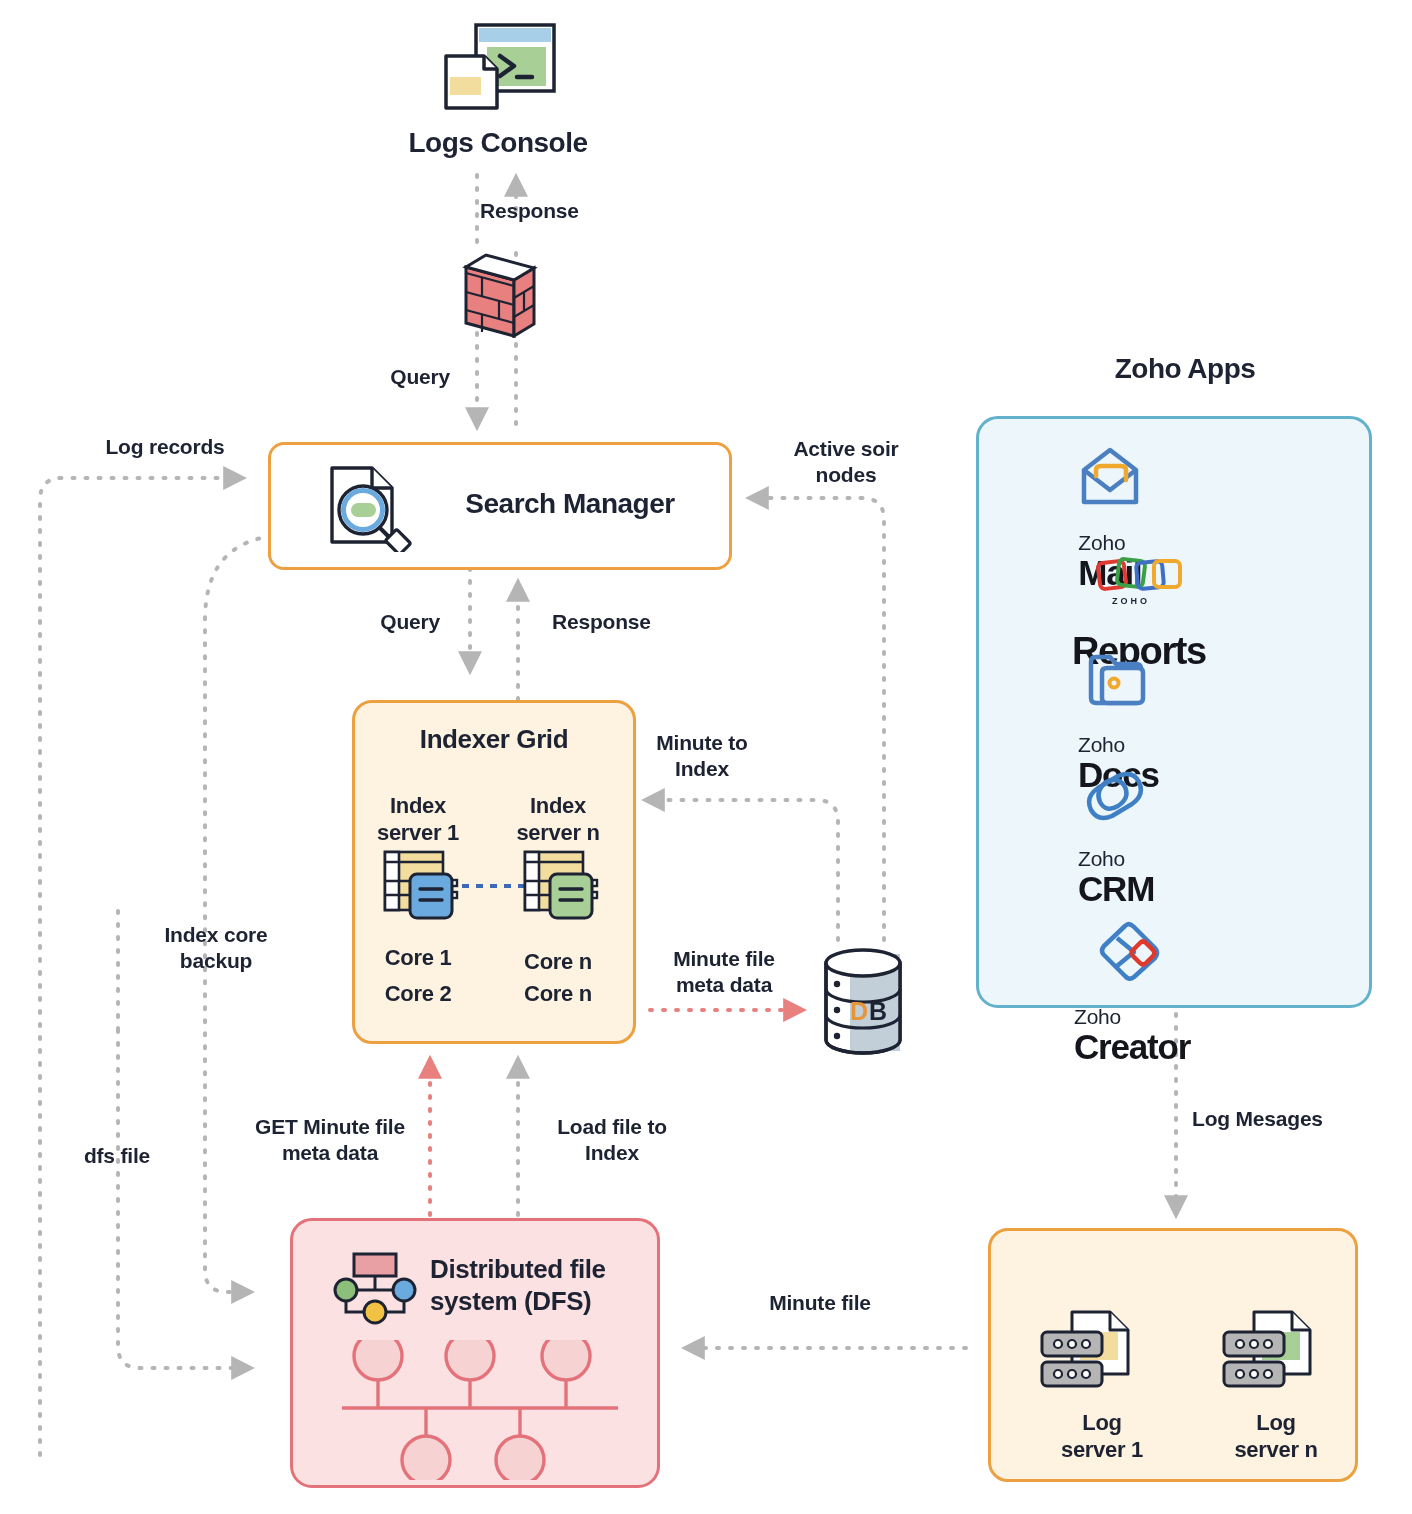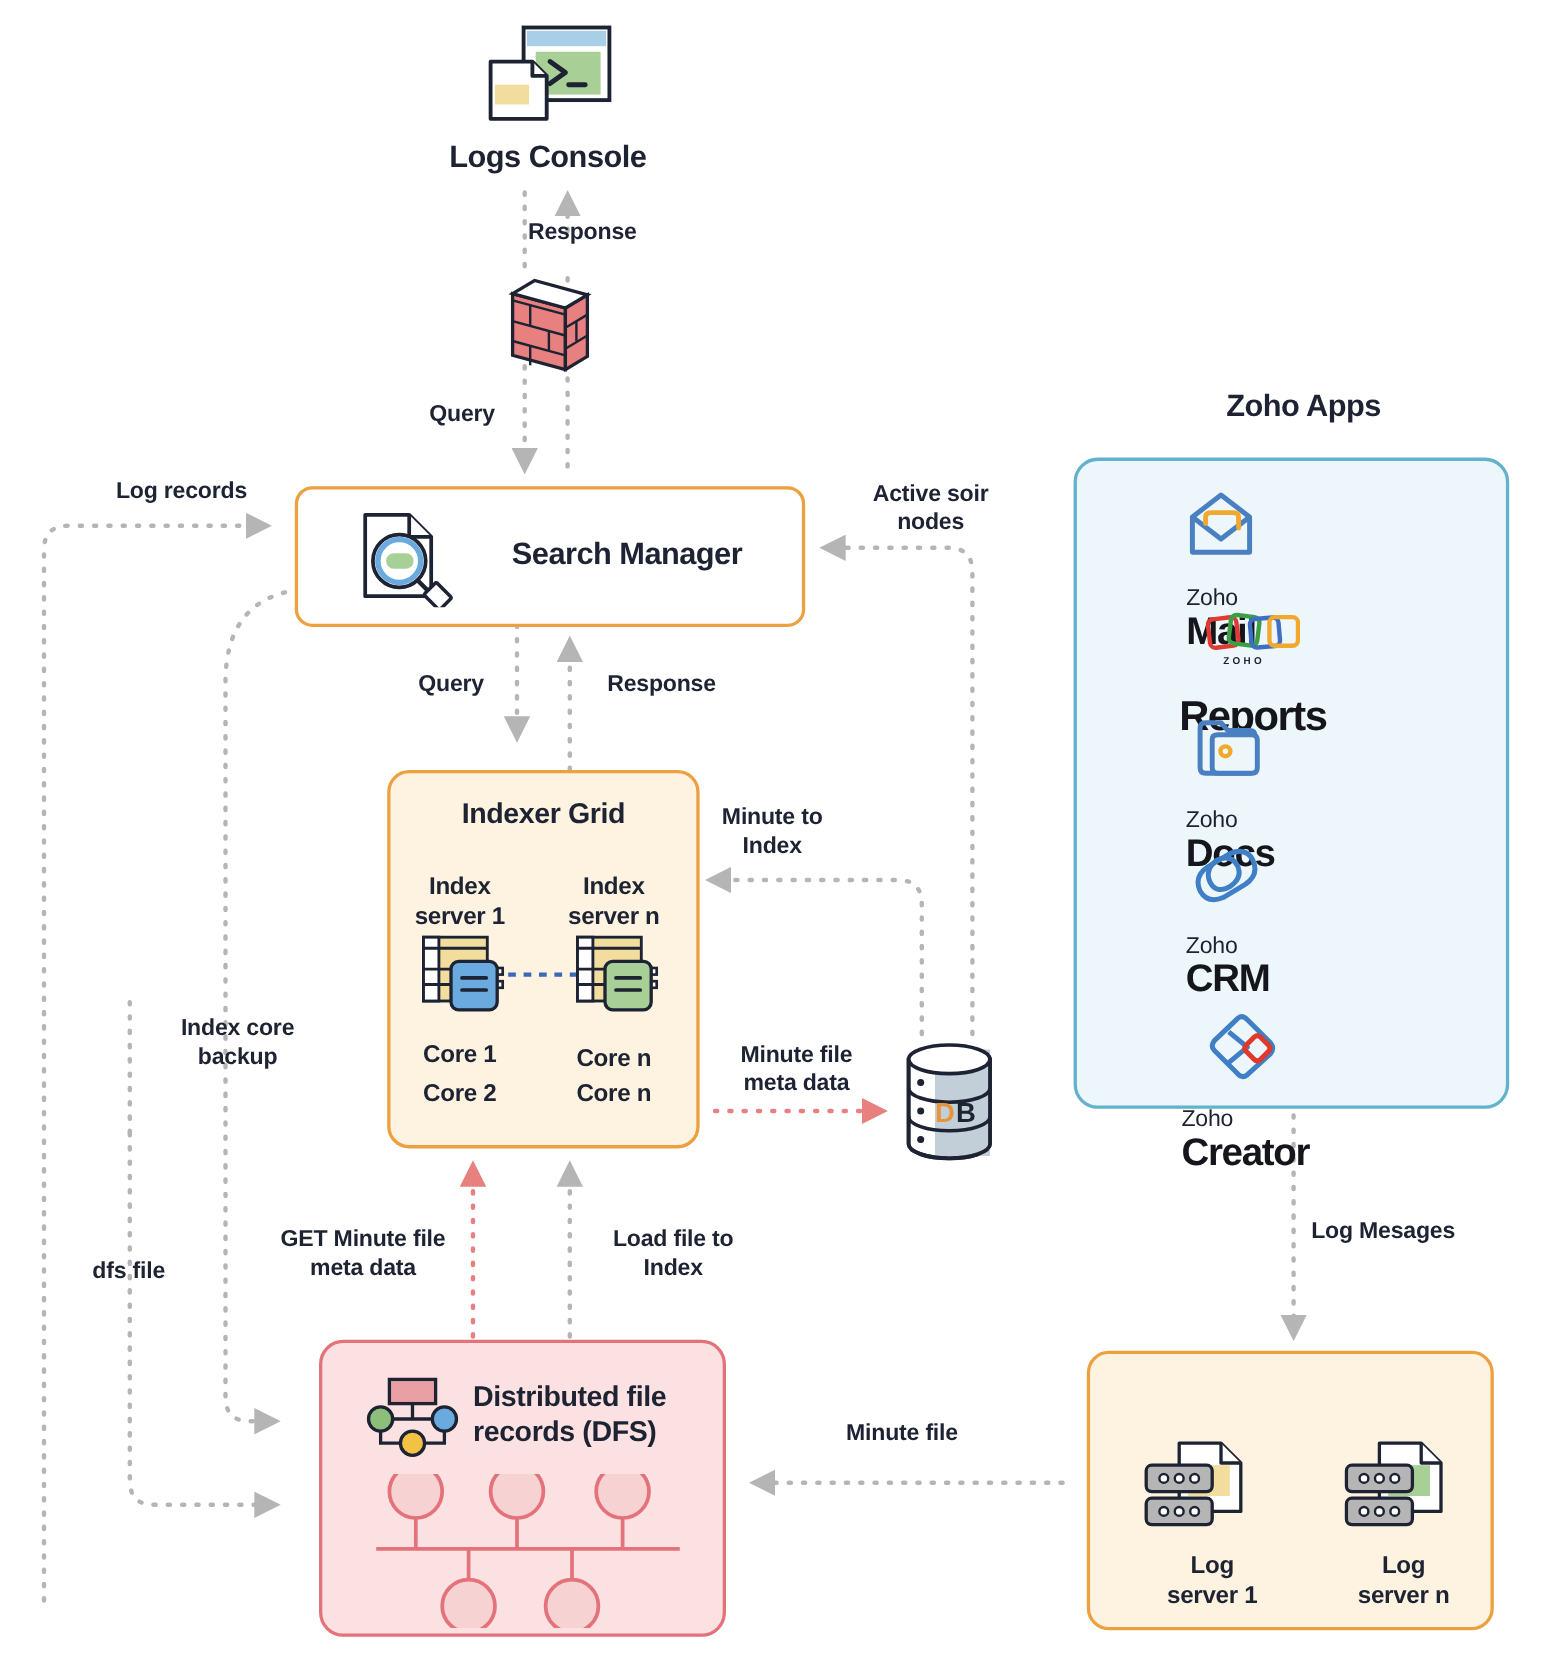--- a/index.html
+++ b/index.html
@@ -248,21 +248,21 @@
       <rect x="24" y="4" width="42" height="22" fill="#e8a0a4" stroke="#1d2332" stroke-width="3"></rect>
       <path d="M 45 26 L 45 40" stroke="#1d2332" stroke-width="3"></path>
       <path d="M 16 40 L 74 40" stroke="#1d2332" stroke-width="3"></path>
       <path d="M 16 40 L 16 62 L 74 62 L 74 40" fill="none" stroke="#1d2332" stroke-width="3"></path>
       <circle cx="16" cy="40" r="11" fill="#8cc07a" stroke="#1d2332" stroke-width="3"></circle>
       <circle cx="74" cy="40" r="11" fill="#6aaade" stroke="#1d2332" stroke-width="3"></circle>
       <circle cx="45" cy="62" r="11" fill="#f2c245" stroke="#1d2332" stroke-width="3"></circle>
     </svg>
   </div>
   <div class="lbl title-md" style="left:430px; top:1254px; width:220px; text-align:left;">Distributed file
-records (DFS)</div>
+system (DFS)</div>
 
   <div class="node" style="left:330px; top:1340px; width:300px; height:140px;">
     <svg width="300" height="140" viewBox="0 0 300 140">
       <path d="M 12 68 L 288 68" stroke="#e4727a" stroke-width="3.4"></path>
       <path d="M 48 68 L 48 32" stroke="#e4727a" stroke-width="3.4"></path>
       <path d="M 140 68 L 140 32" stroke="#e4727a" stroke-width="3.4"></path>
       <path d="M 236 68 L 236 32" stroke="#e4727a" stroke-width="3.4"></path>
       <path d="M 96 68 L 96 104" stroke="#e4727a" stroke-width="3.4"></path>
       <path d="M 190 68 L 190 104" stroke="#e4727a" stroke-width="3.4"></path>
       <circle cx="48" cy="16" r="24" fill="#f6d2d2" stroke="#e4727a" stroke-width="3.4"></circle>

